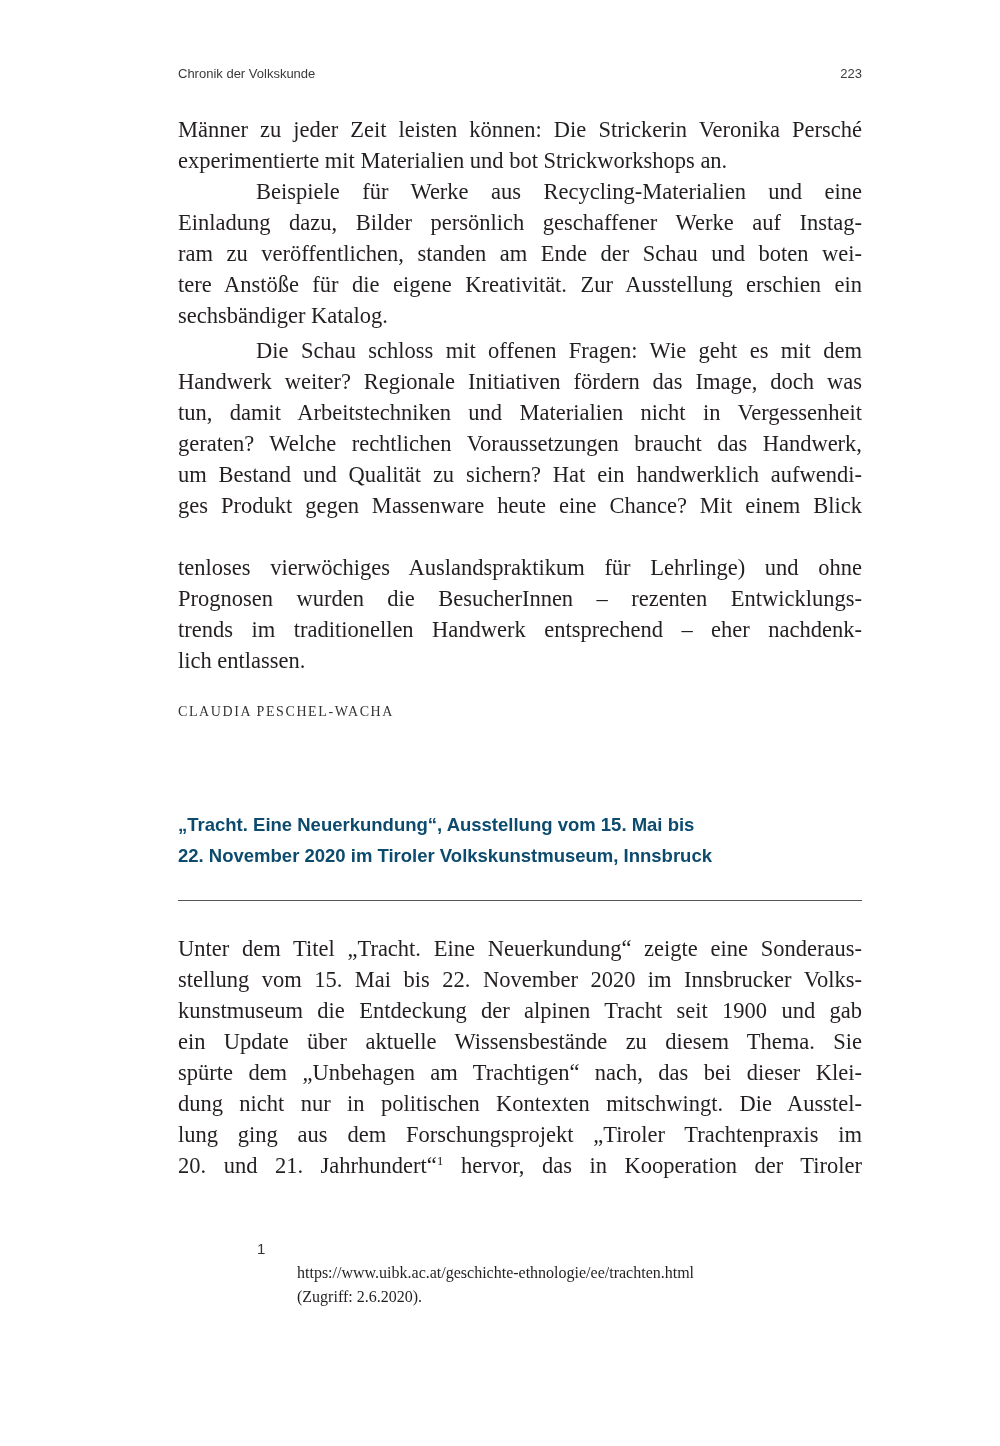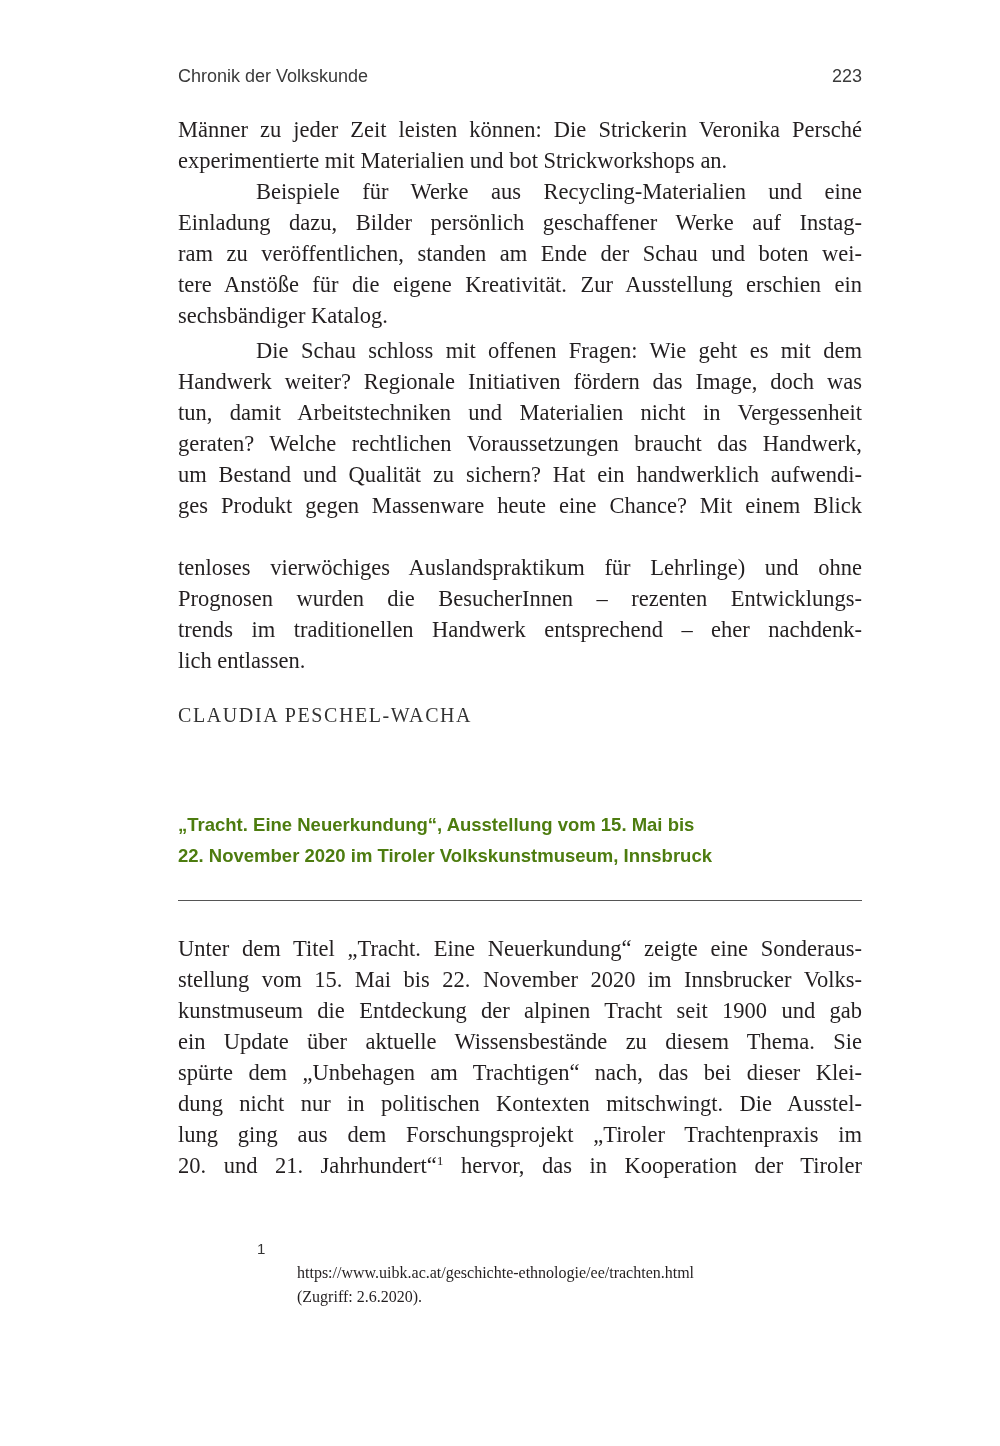--- a/index.html
+++ b/index.html
@@ -7,43 +7,43 @@
     width: 1000px; height: 1446px;
     background: #ffffff;
     position: relative;
     overflow: hidden;
     color: #231f20;
   }
   .page { position: absolute; left: 0; top: 0; width: 1000px; height: 1446px; }
   .running-head {
     position: absolute; left: 178px; top: 66px; width: 684px;
     font-family: "Liberation Sans", sans-serif;
-    font-size: 18px; color: #3a3a3a;
+    font-size: 13px; color: #3a3a3a;
     display: flex; justify-content: space-between;
   }
   .line {
     position: absolute; left: 178px; width: 684px;
     font-family: "Liberation Serif", serif;
     font-size: 22.5px; line-height: 31px; height: 31px;
     white-space: nowrap;
     color: #231f20;
   }
   .line.j { text-align: justify; text-align-last: justify; }
   .line.indent { padding-left: 78px; width: 606px; }
   .author {
     position: absolute; left: 178px; top: 704px;
     font-family: "Liberation Serif", serif;
-    font-size: 20px; letter-spacing: 1.6px;
+    font-size: 14px; letter-spacing: 1.6px;
     text-transform: uppercase; color: #333;
   }
   .section-title {
     position: absolute; left: 178px; width: 684px;
     font-family: "Liberation Sans", sans-serif;
     font-weight: bold; font-size: 18.5px; line-height: 31px;
-    color: #4d7c0f;
+    color: #0c4a6e;
     white-space: nowrap;
   }
   .rule {
     position: absolute; left: 178px; top: 900px; width: 684px; height: 0;
     border-top: 1.3px solid #555;
   }
   .fn-num {
     position: absolute; left: 257px; top: 1240px;
     font-family: "Liberation Sans", sans-serif; font-size: 15px; color: #333;
   }

